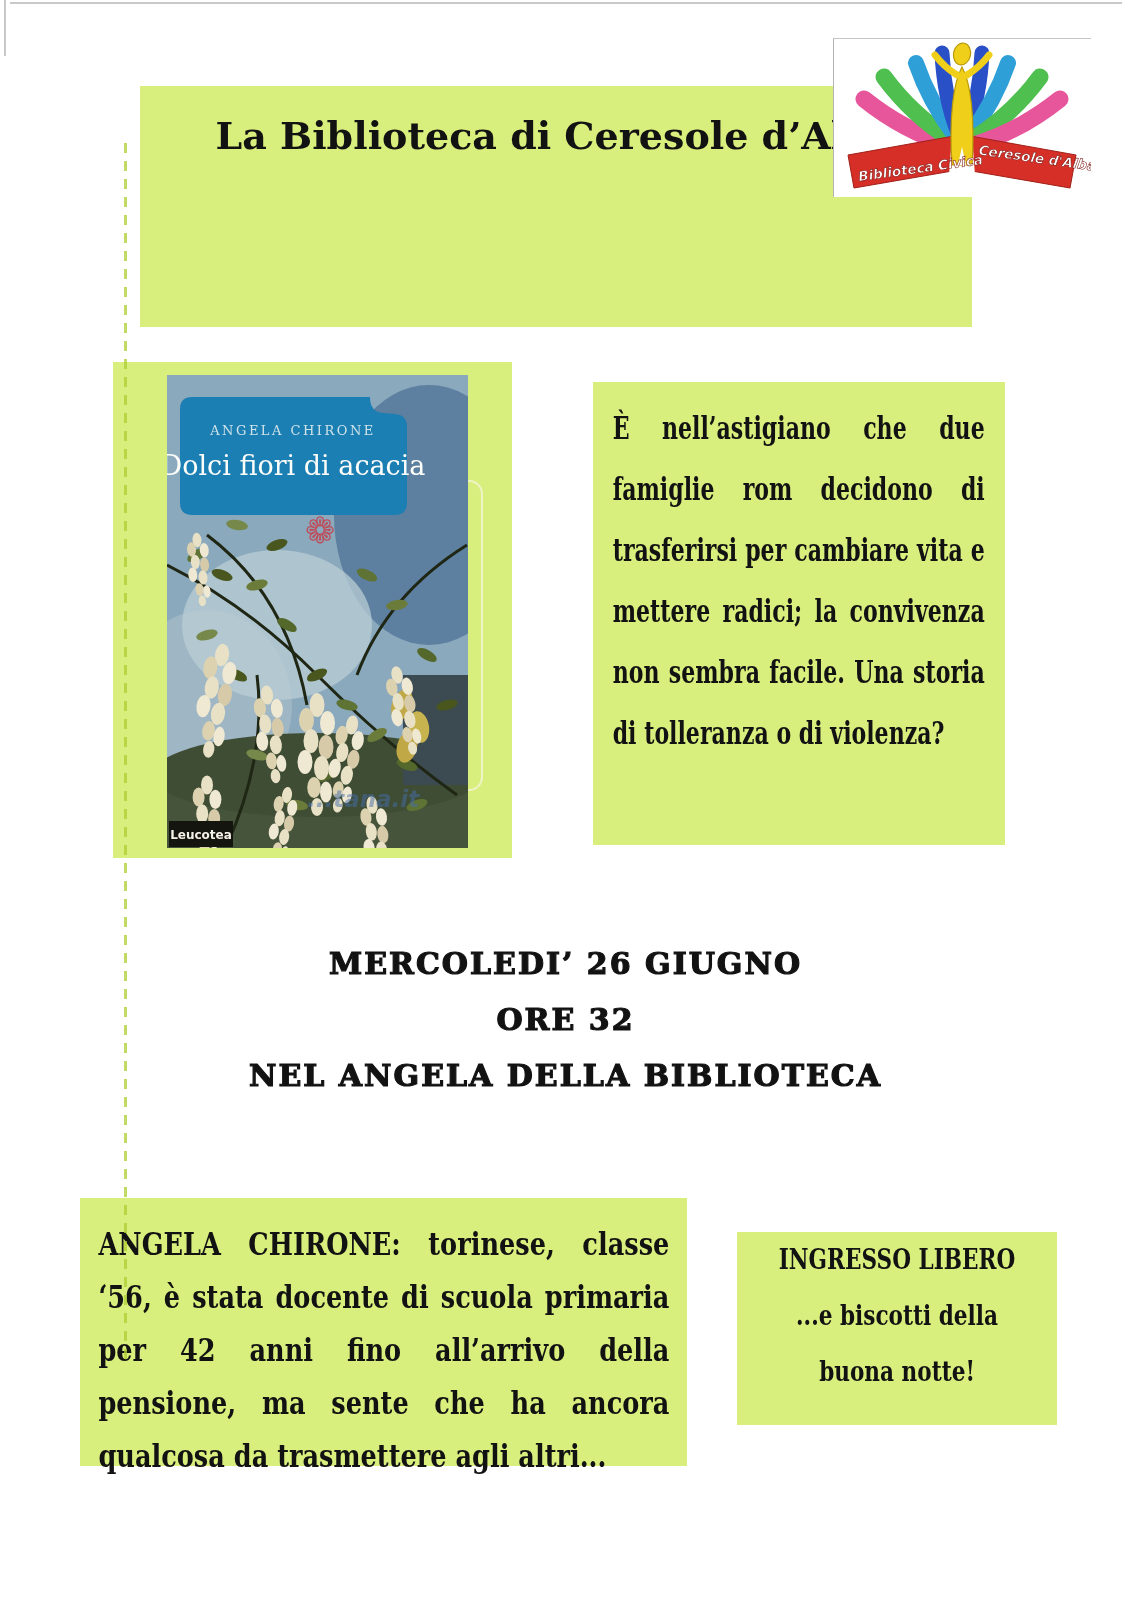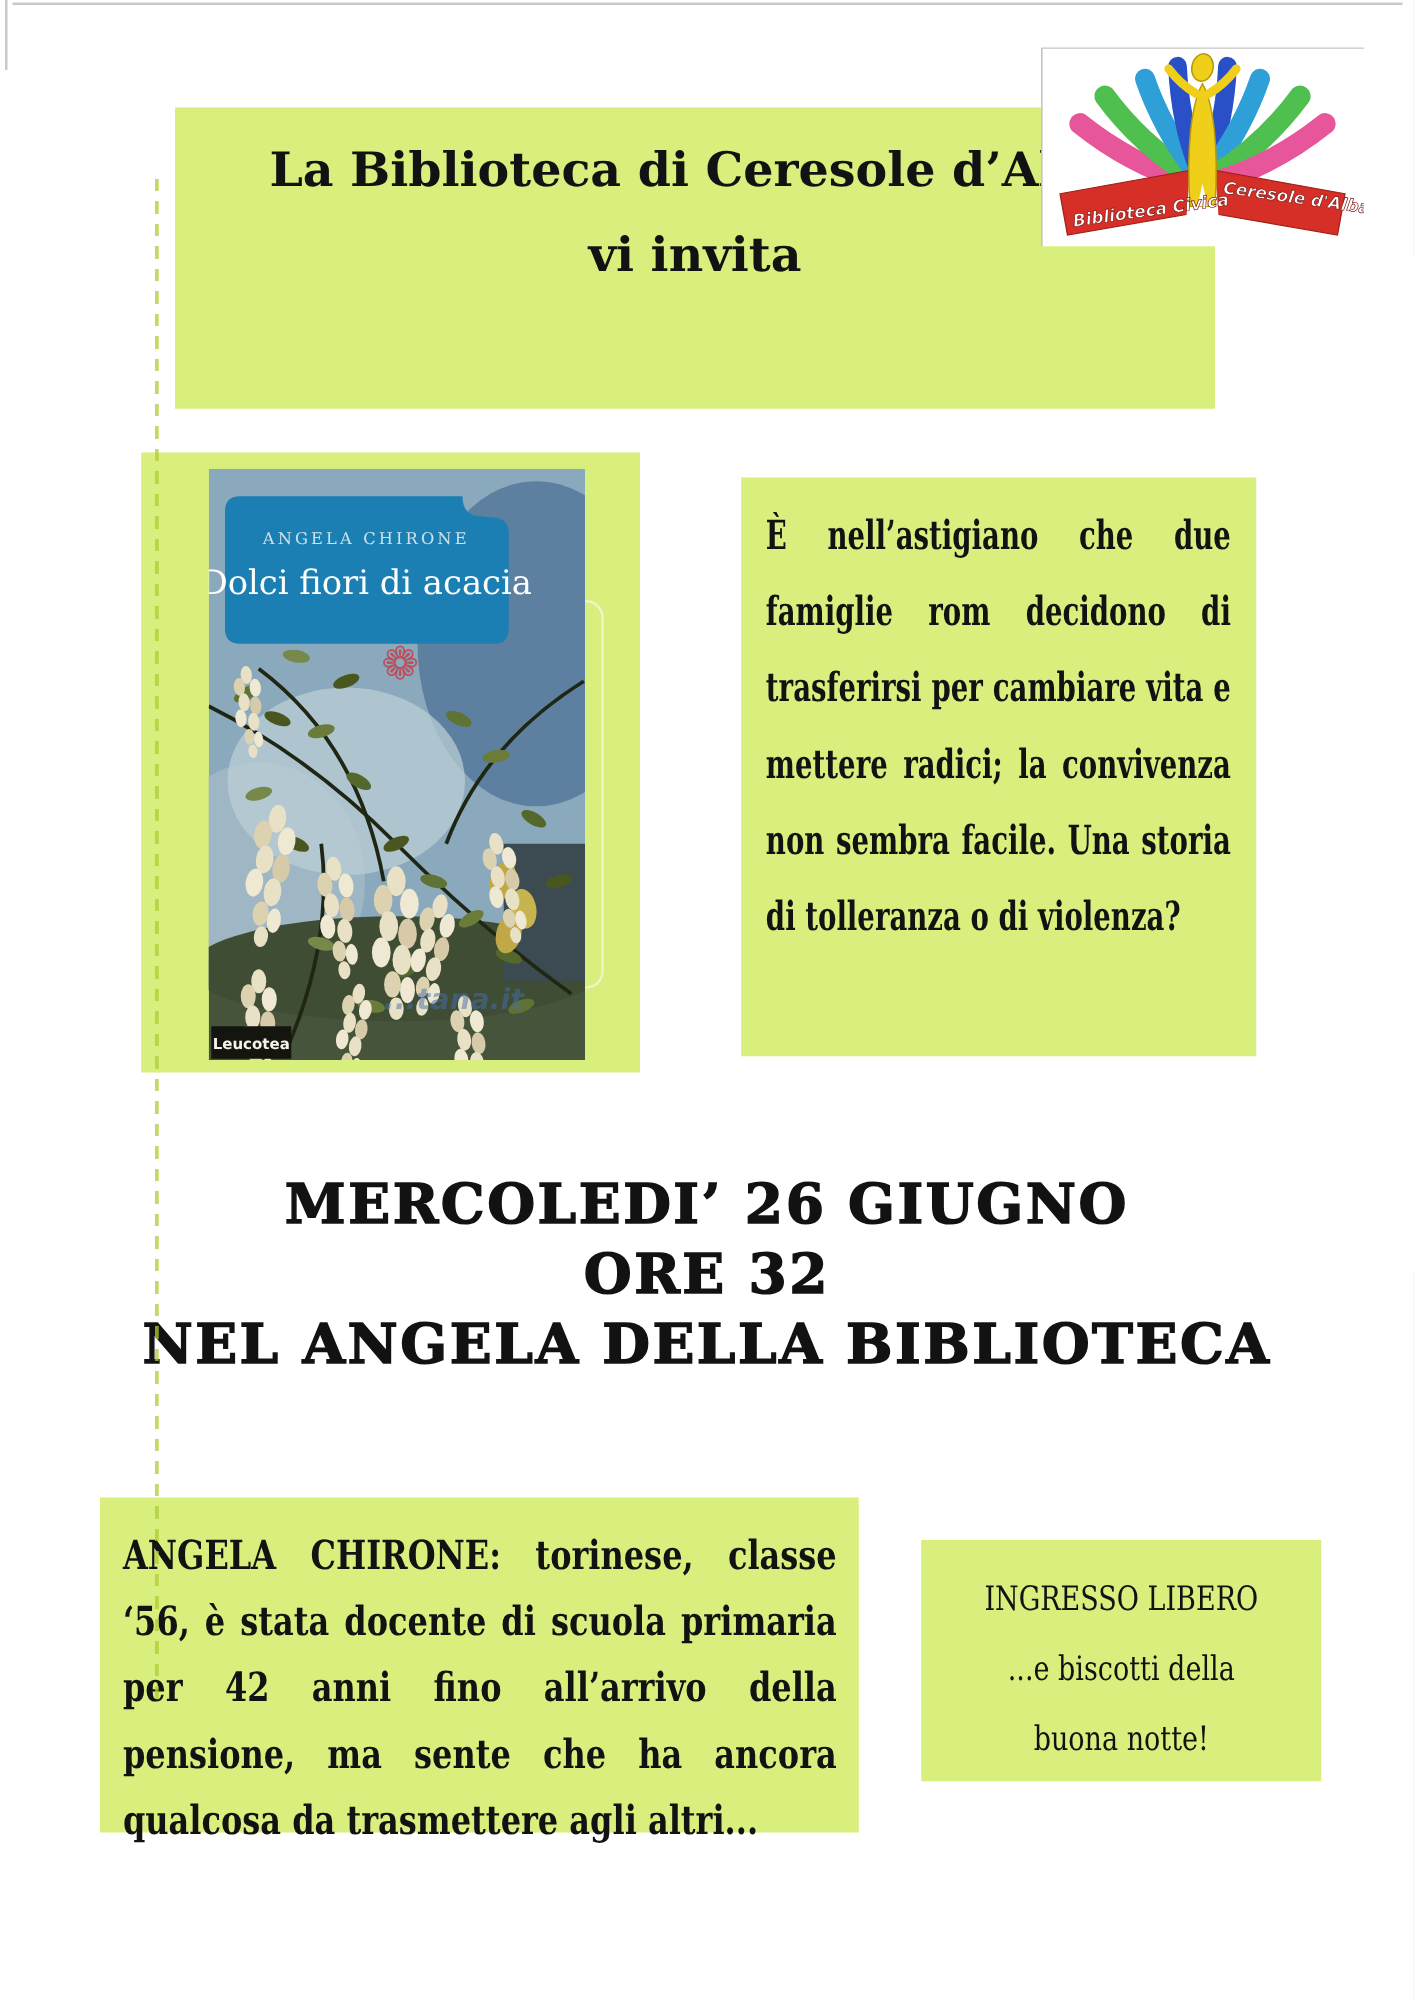--- a/index.html
+++ b/index.html
@@ -19,40 +19,39 @@
   #invite-text{padding-top:16px;font-size:38px;line-height:68px;font-weight:bold;}
   #logo-box{position:absolute;left:833px;top:38px;width:257px;height:158px;background:#fff;
     border-left:1px solid #b3b3b3;border-top:1px solid #c5c5c5;z-index:4;}
   #book-box{left:113px;top:362px;width:399px;height:496px;}
   #cover-outline{position:absolute;left:120px;top:118px;width:246px;height:307px;
     border:2px solid #eef4c4;border-radius:14px;}
   #book-cover{position:absolute;left:54px;top:13px;width:301px;height:473px;}
   #synopsis-box{left:593px;top:382px;width:412px;height:463px;}
   #synopsis-text{padding:16px 20px 0;font-size:32px;line-height:61px;font-weight:bold;}
   #event-heading{position:absolute;left:0;top:936px;width:1131px;text-align:center;
-    font-size:44px;line-height:56px;font-weight:bold;letter-spacing:2px;z-index:2;}
+    font-size:30px;line-height:56px;font-weight:bold;letter-spacing:2px;z-index:2;}
   #bio-box{left:80px;top:1198px;width:607px;height:268px;}
   #bio-text{padding:20px 18px 0;font-size:32px;line-height:53px;font-weight:bold;}
   #entry-box{left:737px;top:1232px;width:320px;height:193px;}
-  #entry-text{padding-top:20px;font-size:27px;line-height:56px;font-weight:normal;text-align:center;}
+  #entry-text{font-size:27px;line-height:56px;font-weight:bold;text-align:center;}
   svg text{font-family:"DejaVu Serif","Liberation Serif",serif;}
   svg .sans{font-family:"DejaVu Sans","Liberation Sans",sans-serif;}
 </style>
 </head>
 <body>
 
 <div id="page">
 
   <div id="top-border"></div>
   <div id="left-border"></div>
 
   <div id="invite-box" class="greenbox">
     <div id="invite-text" class="ctr">
       <div>La Biblioteca di Ceresole d’Alba</div>
-      <div>vi invita</div>
     </div>
   </div>
 
   <div id="logo-box">
     <svg width="257" height="158" viewBox="0 0 257 158">
 
       <g fill="none" stroke-linecap="round">
         <path d="M116,106 Q70,92 30,60" stroke="#e7559b" stroke-width="17"></path>
         <path d="M118,101 Q78,76 50,38" stroke="#4fbf4f" stroke-width="17"></path>
         <path d="M121,97 Q95,62 82,24" stroke="#2f9fd8" stroke-width="16"></path>

